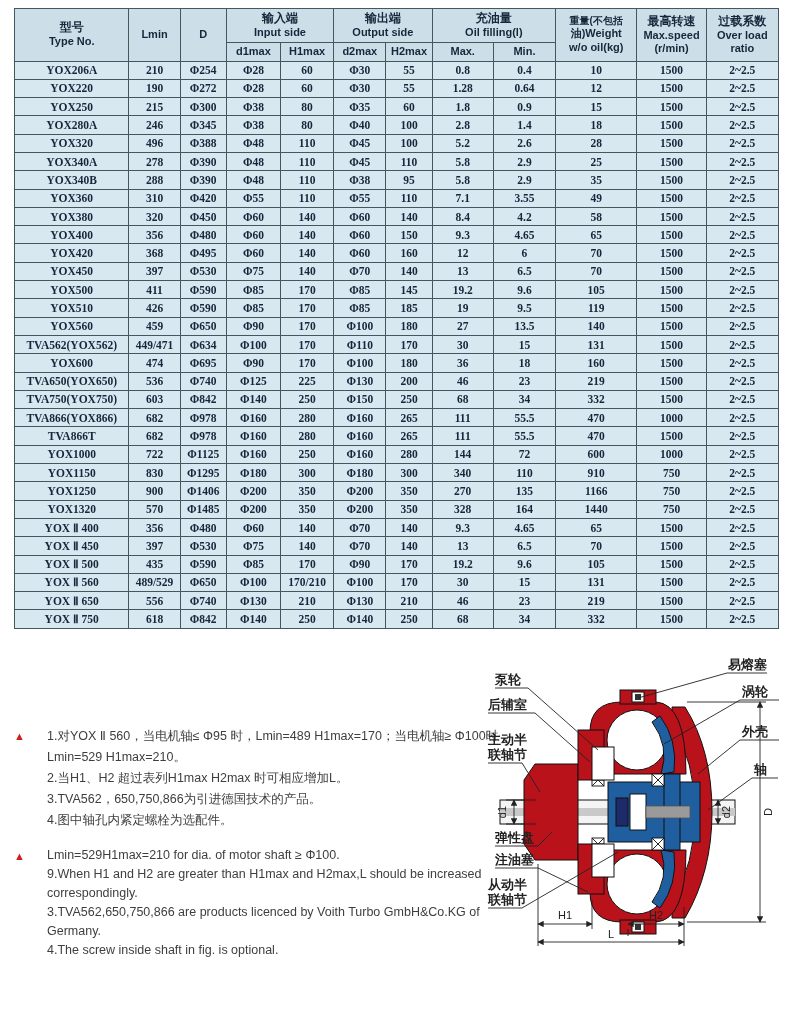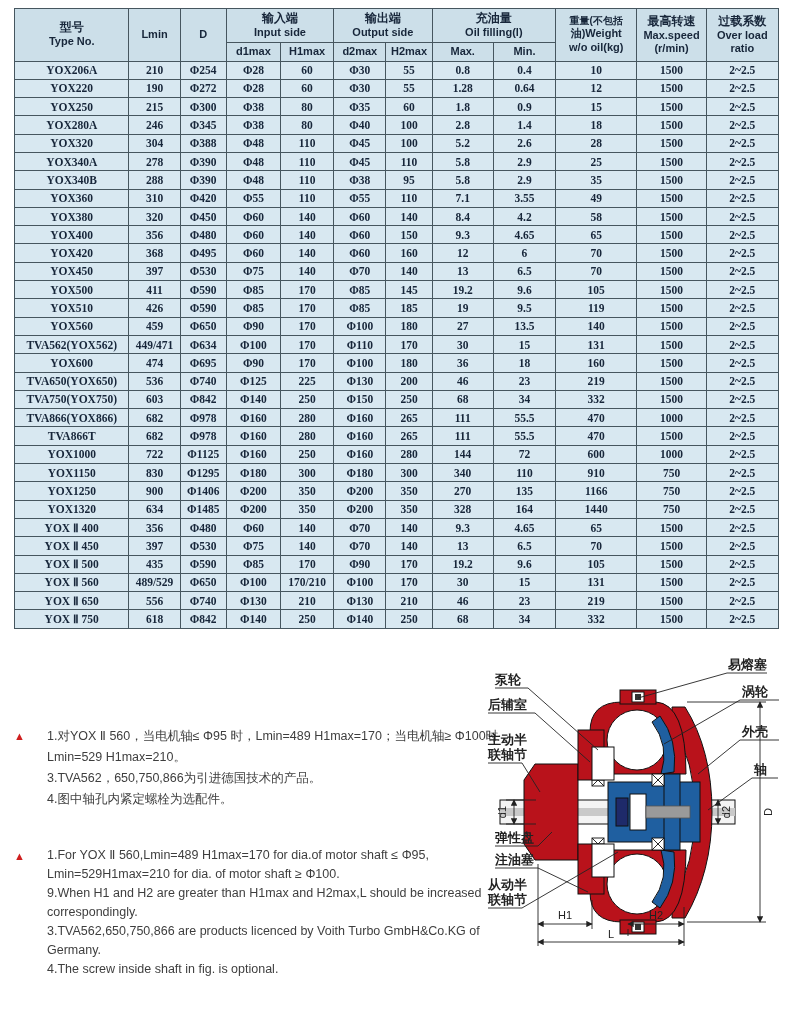--- a/index.html
+++ b/index.html
@@ -154,21 +154,21 @@
         <td>Φ40</td>
         <td>100</td>
         <td>2.8</td>
         <td>1.4</td>
         <td>18</td>
         <td>1500</td>
         <td>2~2.5</td>
       </tr>
       <tr>
         <td>YOX320</td>
-        <td>304</td>
+        <td>496</td>
         <td>Φ388</td>
         <td>Φ48</td>
         <td>110</td>
         <td>Φ45</td>
         <td>100</td>
         <td>5.2</td>
         <td>2.6</td>
         <td>28</td>
         <td>1500</td>
         <td>2~2.5</td>
@@ -434,21 +434,21 @@
         <td>Φ200</td>
         <td>350</td>
         <td>270</td>
         <td>135</td>
         <td>1166</td>
         <td>750</td>
         <td>2~2.5</td>
       </tr>
       <tr>
         <td>YOX1320</td>
-        <td>634</td>
+        <td>570</td>
         <td>Φ1485</td>
         <td>Φ200</td>
         <td>350</td>
         <td>Φ200</td>
         <td>350</td>
         <td>328</td>
         <td>164</td>
         <td>1440</td>
         <td>750</td>
         <td>2~2.5</td>
@@ -537,27 +537,27 @@
         <td>1500</td>
         <td>2~2.5</td>
       </tr>
     </tbody>
 </table>
 
 <span class="tri" style="left:14px;top:731px">▲</span>
 <div class="notes notes-zh">
   <div>1.对YOX Ⅱ 560，当电机轴≤ Φ95 时，Lmin=489 H1max=170；当电机轴≥ Φ100时，</div>
   <div>Lmin=529 H1max=210。</div>
+  <div>2.当H1、H2 超过表列H1max H2max 时可相应增加L。</div>
   <div>3.TVA562，650,750,866为引进德国技术的产品。</div>
   <div>4.图中轴孔内紧定螺栓为选配件。</div>
 </div>
 
 <span class="tri" style="left:14px;top:851px">▲</span>
 <div class="notes notes-en">
-  <div>1.For YOX Ⅱ 560,Lmin=489 H1max=170 for dia.of motor shaft ≤ Φ95,</div>
   <div>Lmin=529H1max=210 for dia. of motor shaft ≥ Φ100.</div>
   <div>9.When H1 and H2 are greater than H1max and H2max,L should be increased</div>
   <div>correspondingly.</div>
   <div>3.TVA562,650,750,866 are products licenced by Voith Turbo GmbH&amp;Co.KG of</div>
   <div>Germany.</div>
   <div>4.The screw inside shaft in fig. is optional.</div>
 </div>
 
 <svg class="diagram" width="353" height="300" viewBox="0 0 353 300">
   <defs>

